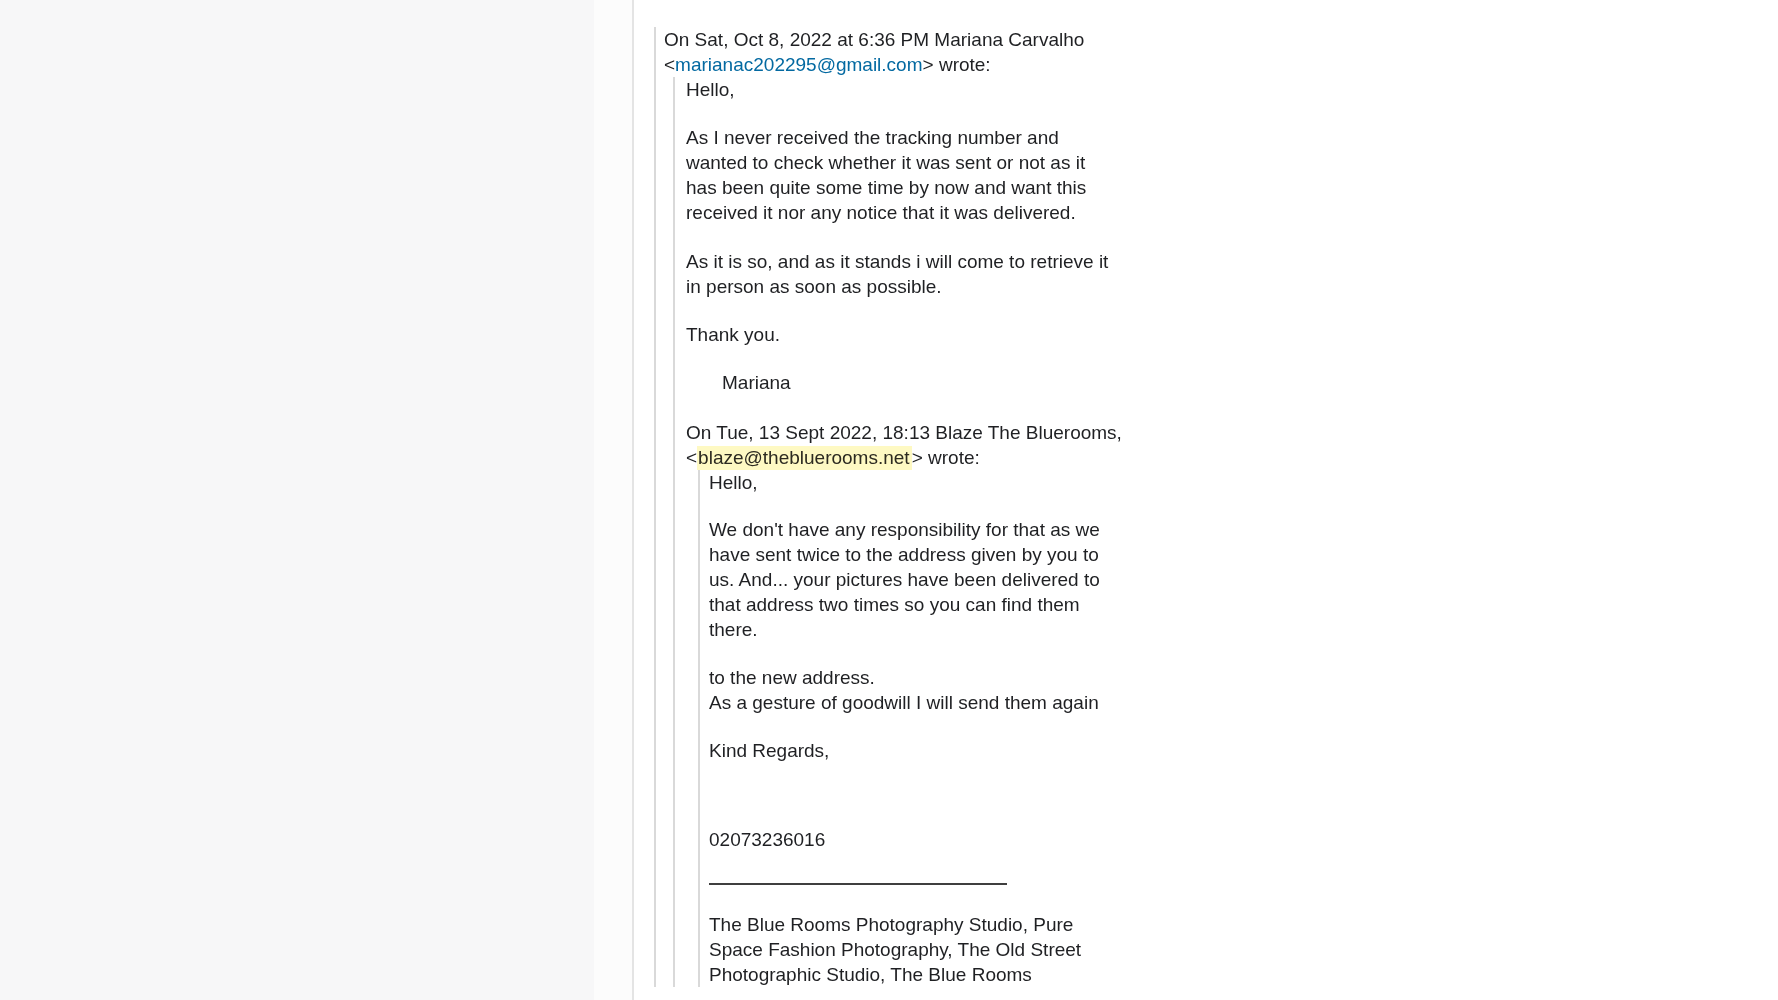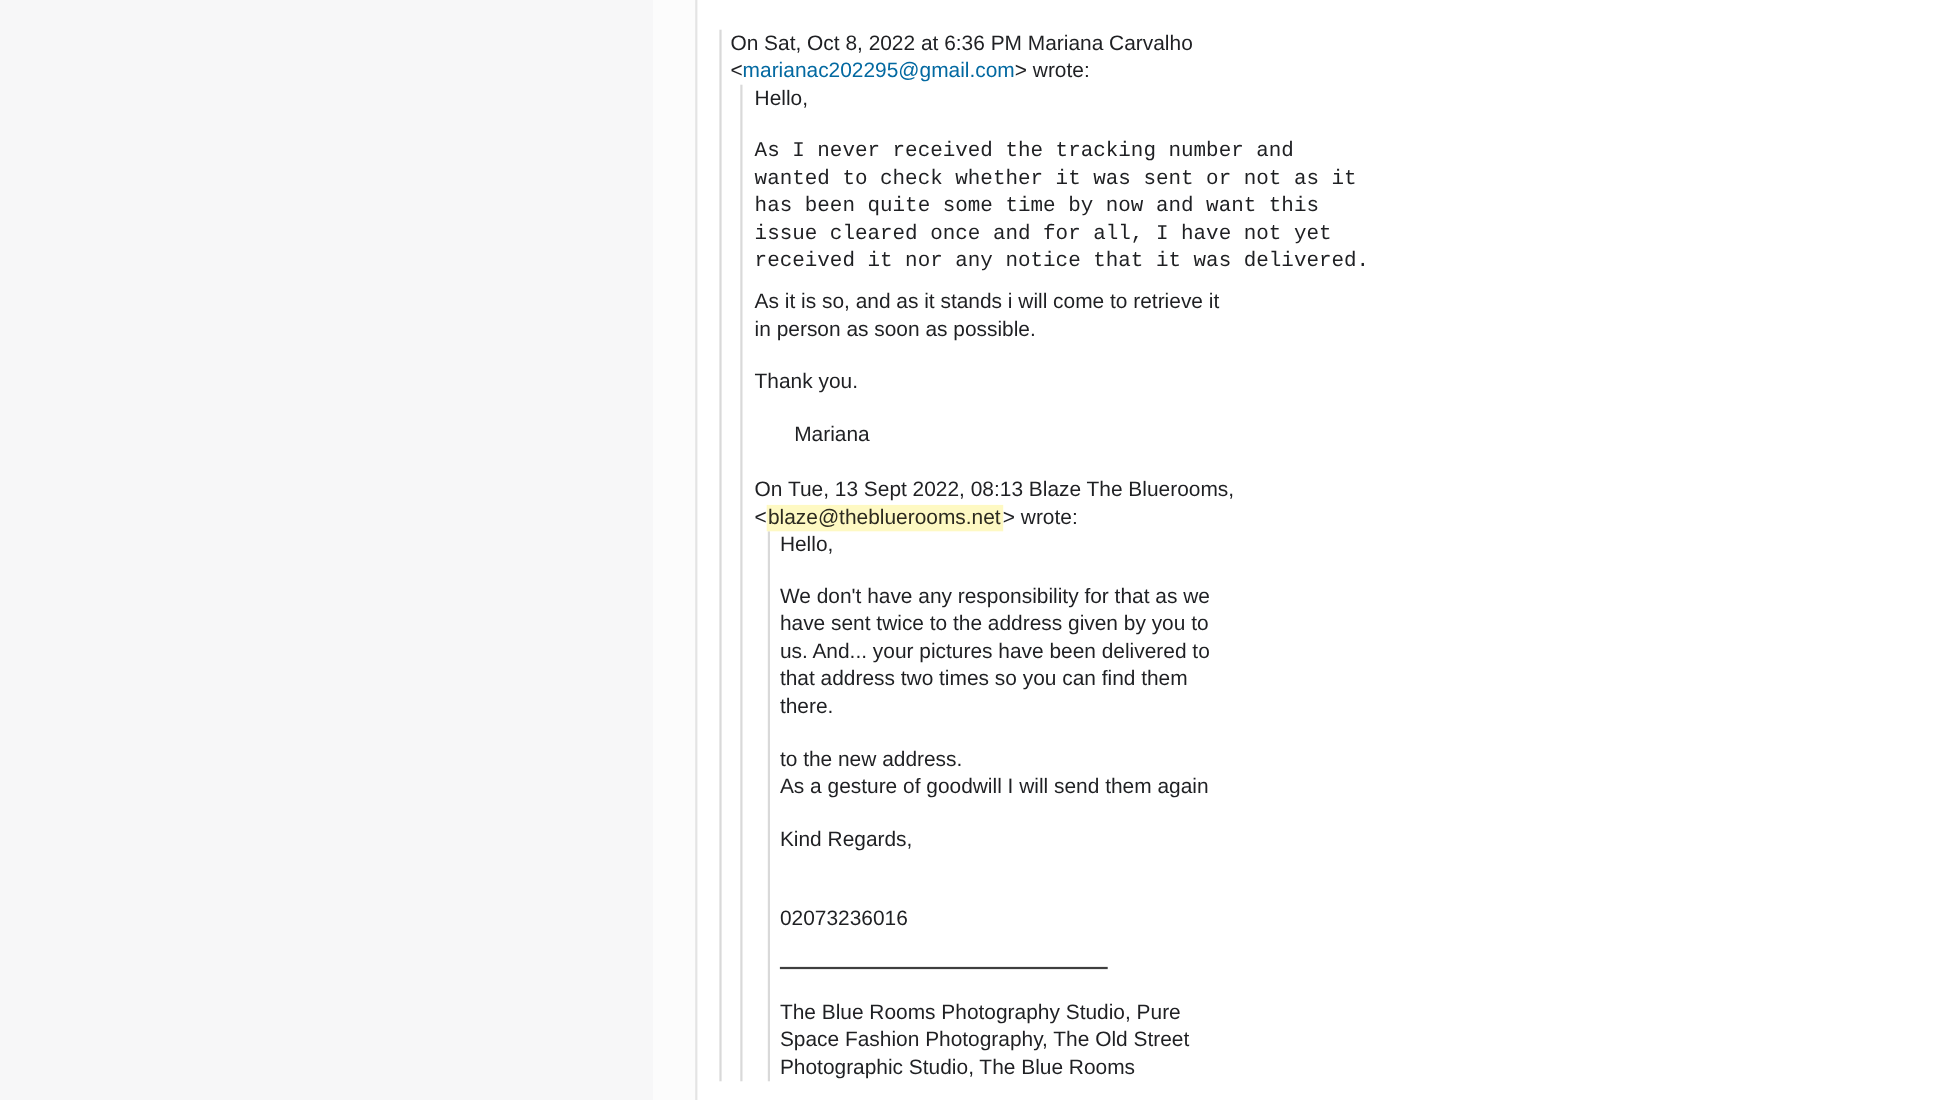--- a/index.html
+++ b/index.html
@@ -31,25 +31,25 @@
     position: absolute; left: 654px; top: 0;
     padding-top: 27px;
     font-size: 19px;
     line-height: 25px;
   }
   .bq { border-left: 2px solid #d9d9d9; padding-left: 8px; }
   .bq-1 { margin-left: 9px; border-left: 2px solid #d9d9d9; padding-left: 11px; }
   .bq-2 { margin-left: 12px; border-left: 2px solid #d9d9d9; padding-left: 9px; }
   .line { white-space: pre; }
   .para { margin: 0; }
-  .mb20 { margin-bottom: 12px; font-family: Liberation Mono, monospace; }
+  .mb20 { margin-bottom: 24px; }
   .mb22 { margin-bottom: 22px; }
   .mb23 { margin-bottom: 23px; }
   .mb25 { margin-bottom: 25px; margin-left: 36px; }
-  .mb47 { margin-bottom: 47px; }
+  .mb47 { margin-bottom: 64px; }
   .email-link {
     color: #0369a1;
     text-decoration: none;
     cursor: pointer;
   }
   .hl {
     background: #fef9c3;
     color: #2c2a20;
     padding: 1px 2px 2px 1px;
   }
@@ -79,39 +79,38 @@
 
       <div class="bq-1">
         <div class="para mb23">
           <div class="line">Hello,</div>
         </div>
 
         <div class="para mb20">
           <div class="line">As I never received the tracking number and</div>
           <div class="line">wanted to check whether it was sent or not as it</div>
           <div class="line">has been quite some time by now and want this</div>
-          <div class="line">issue cleared once and for all, I have not yet</div>
           <div class="line">received it nor any notice that it was delivered.</div>
         </div>
 
         <div class="para mb23">
           <div class="line">As it is so, and as it stands i will come to retrieve it</div>
           <div class="line">in person as soon as possible.</div>
         </div>
 
         <div class="para mb23">
           <div class="line">Thank you.</div>
         </div>
 
         <div class="para mb25">
           <div class="line">Mariana</div>
         </div>
 
         <div class="para">
-          <div class="line">On Tue, 13 Sept 2022, 08:13 Blaze The Bluerooms,</div>
+          <div class="line">On Tue, 13 Sept 2022, 18:13 Blaze The Bluerooms,</div>
           <div class="line"><span>&lt;</span><span class="hl">blaze@thebluerooms.net</span><span>&gt; wrote:</span></div>
         </div>
 
         <div class="bq-2">
           <div class="para mb22">
             <div class="line">Hello,</div>
           </div>
 
           <div class="para mb23">
             <div class="line">We don't have any responsibility for that as we</div>

